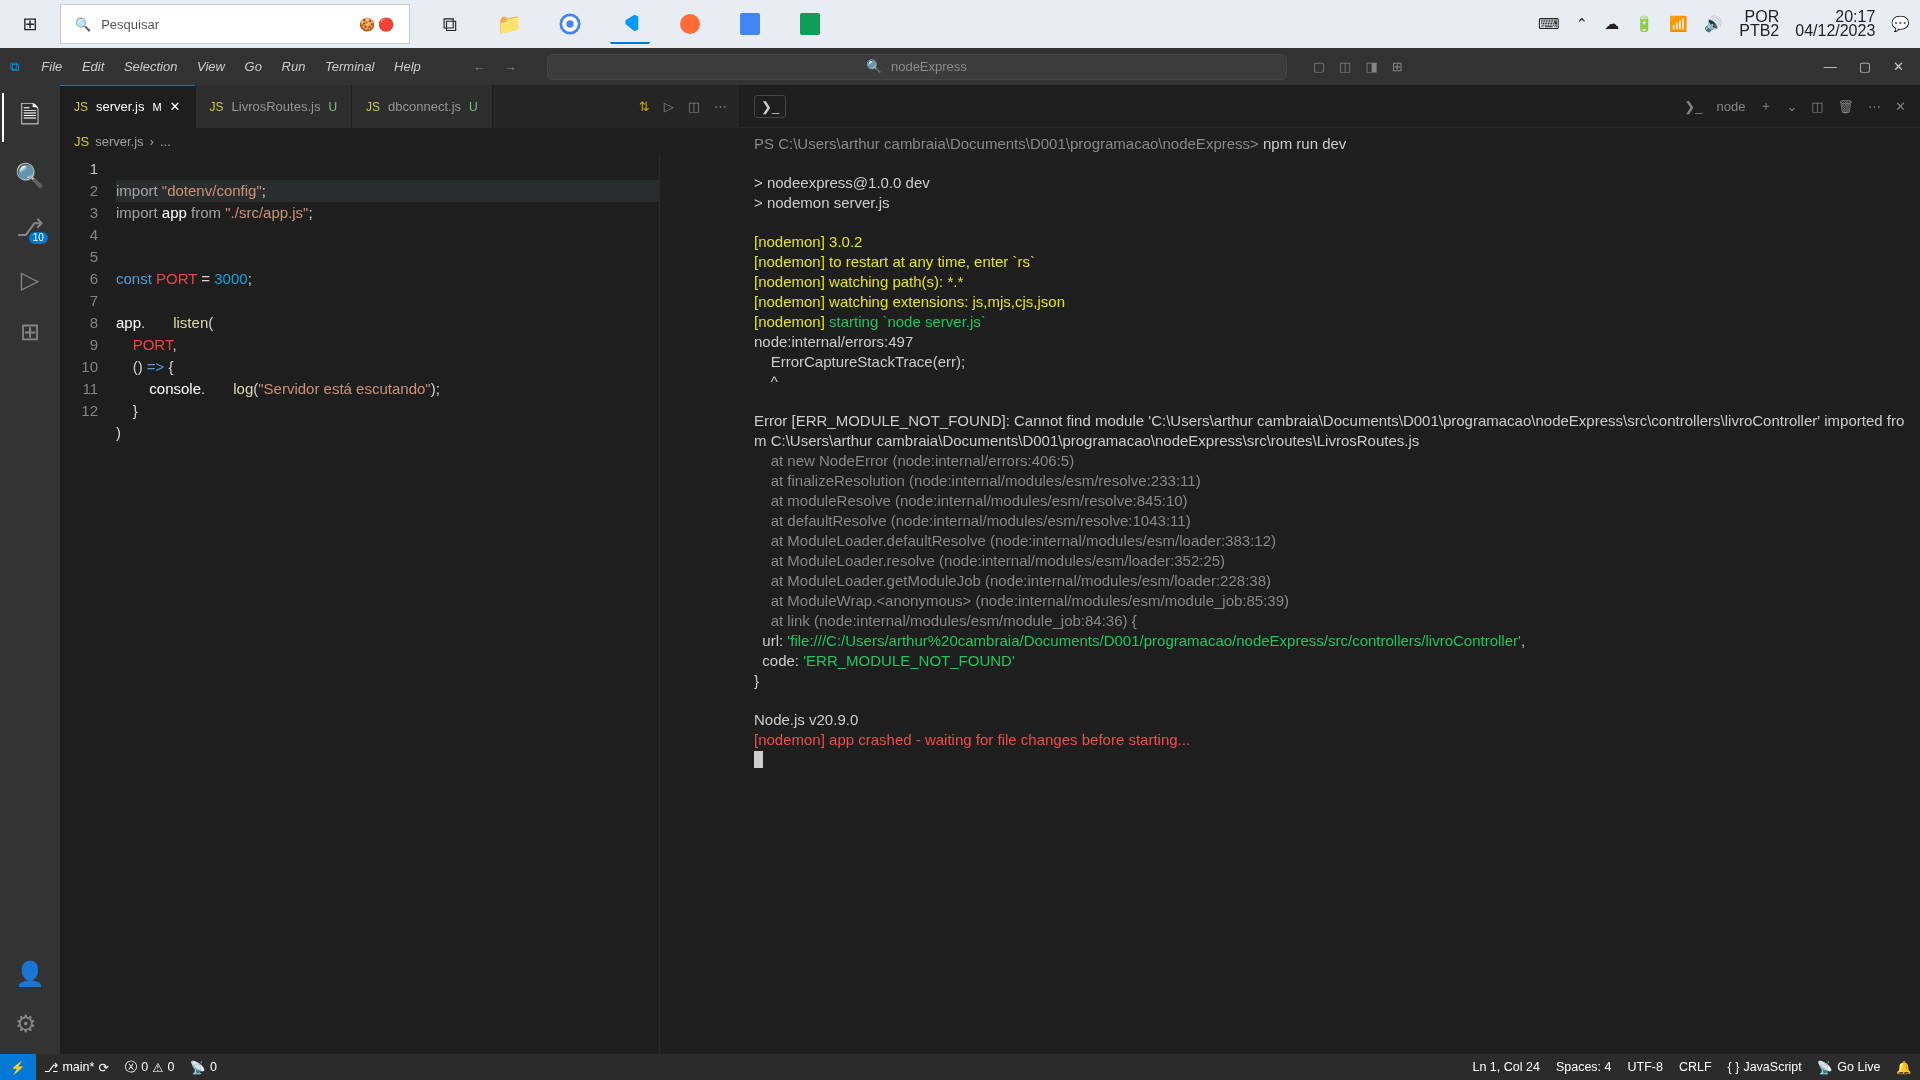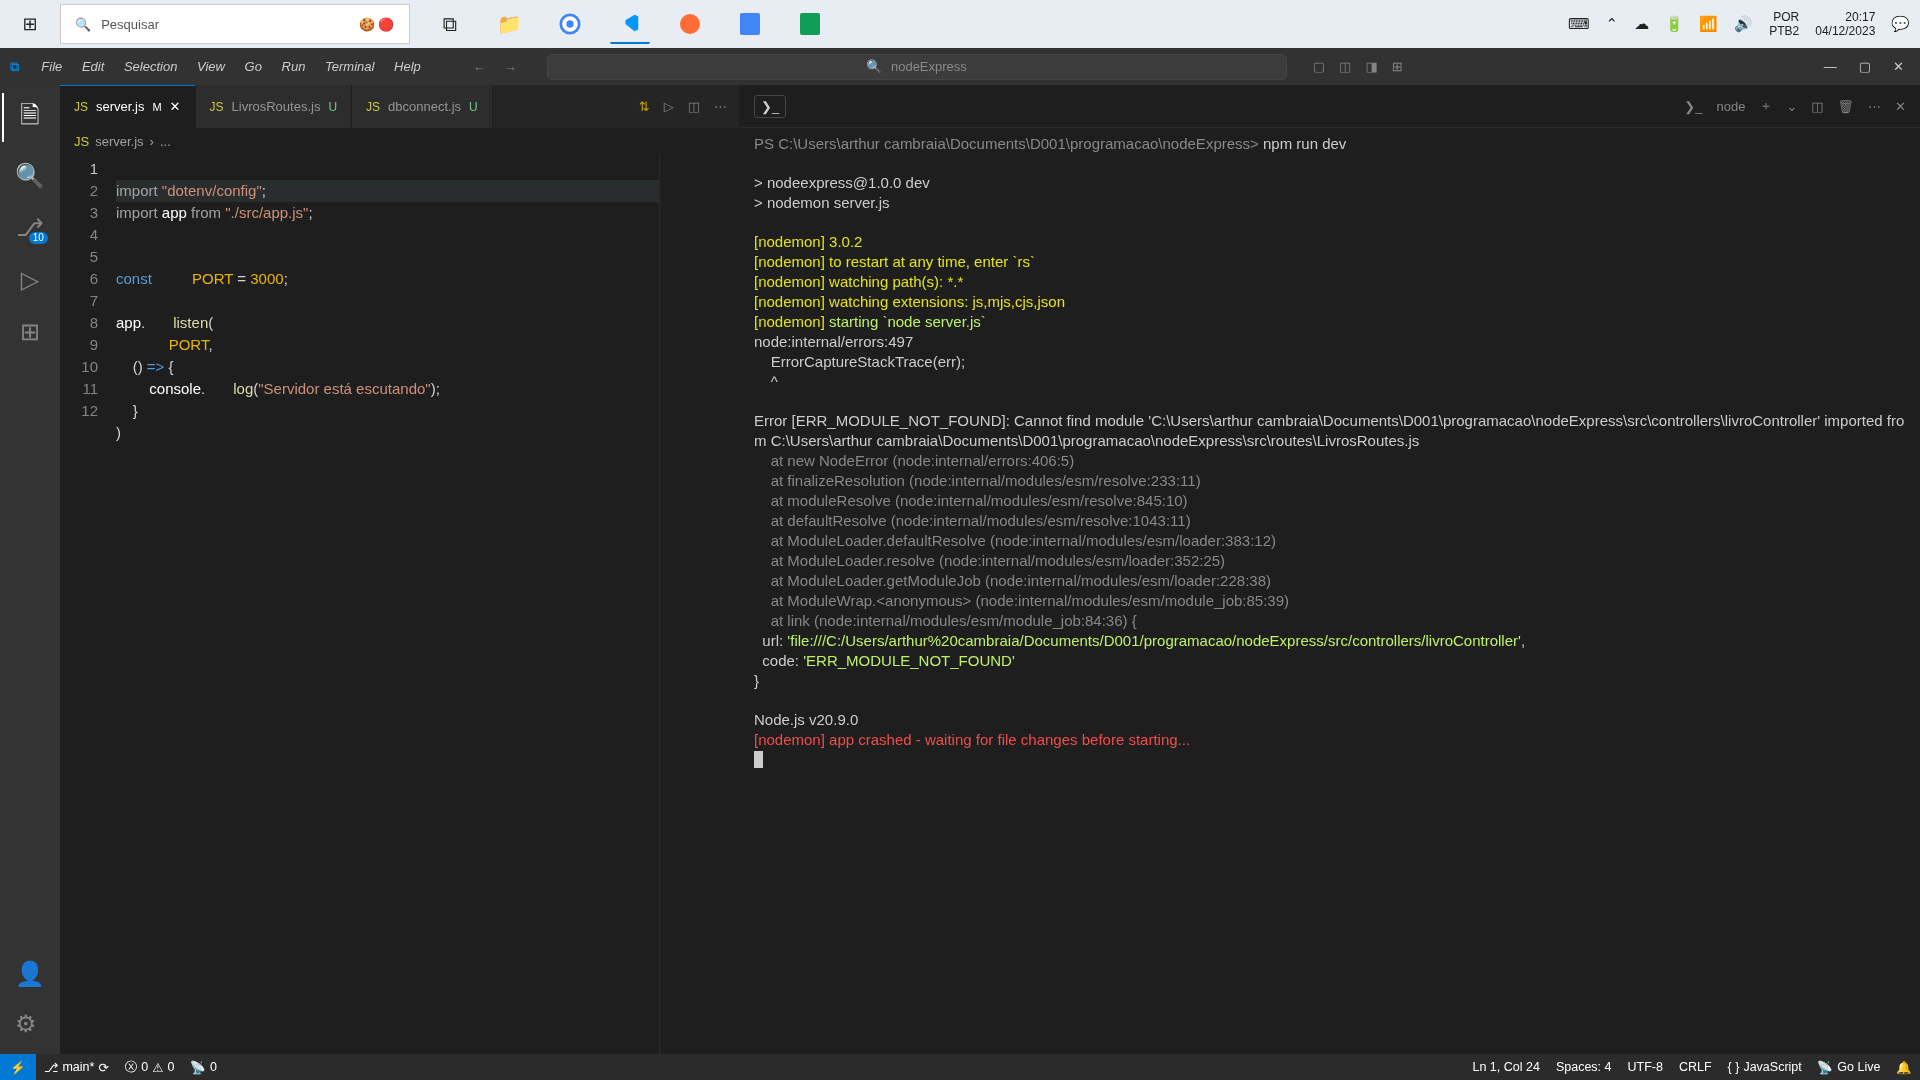--- a/index.html
+++ b/index.html
@@ -3,21 +3,21 @@
 <meta charset="utf-8">
 <style>
 * { margin:0; padding:0; box-sizing:border-box; font-family:"Segoe UI",sans-serif; }
 body { width:1920px; height:1080px; background:#1e1e1e; color:#ccc; overflow:hidden; font-size:13px; transform-origin:top left; }
 
 .taskbar { position:absolute; top:0; left:0; right:0; height:48px; background:#e8edf4; display:flex; align-items:center; color:#222; }
 .taskbar .start { width:60px; height:48px; display:flex; align-items:center; justify-content:center; font-size:18px; }
 .taskbar .search { width:350px; height:40px; background:#fff; border:1px solid #ccc; display:flex; align-items:center; padding:0 14px; gap:10px; color:#555; }
 .taskbar .tbicons { display:flex; align-items:center; gap:20px; margin-left:20px; font-size:20px; }
 .taskbar .tray { margin-left:auto; display:flex; align-items:center; gap:16px; padding-right:10px; font-size:15px; }
-.taskbar .clock { text-align:right; font-size:12px; line-height:14px; }
+.taskbar .clock { text-align:right; font-size:16px; line-height:14px; }
 .tb-app { width:40px; height:40px; display:flex; align-items:center; justify-content:center; border-radius:2px; }
 
 .vscode { position:absolute; top:48px; left:0; right:0; bottom:0; background:#1e1e1e; display:flex; flex-direction:column; }
 .titlebar { height:37px; background:#323233; display:flex; align-items:center; padding-left:10px; gap:6px; color:#ccc; font-size:13px; }
 .titlebar .logo { color:#0098ff; margin-right:8px;}
 .titlebar .menu span { padding:4px 8px; cursor:default;font-style:italic; }
 .titlebar .nav { margin-left:38px; display:flex; gap:18px; color:#858585;}
 .titlebar .cmd { flex:0 0 740px; margin-left:24px; height:26px; background:#3c3c3c; border:1px solid #454545; border-radius:5px; display:flex; align-items:center; justify-content:center; gap:8px; color:#8a8a8a;}
 .titlebar .winbtns { margin-left:auto; display:flex; gap:22px; padding-right:16px; color:#ccc;}
 .layout-icons { display:flex; gap:14px; margin-left:20px; color:#858585;}
@@ -38,27 +38,27 @@
 .tab .mod { color:#fff; font-size:11px;}
 .tab .u { color:#73c991; font-size:12px;}
 .tabs .tabactions { margin-left:auto; display:flex; align-items:center; gap:14px; padding-right:12px; color:#858585;}
 .breadcrumb { height:26px; background:#1e1e1e; display:flex; align-items:center; padding-left:14px; gap:6px; color:#a0a0a0; font-size:13px;}
 .editor { flex:1; display:flex; background:#1e1e1e; font-family:Consolas,monospace; font-size:15px; line-height:22px; position:relative;}
 .gutter { width:56px; text-align:right; color:#858585; padding-right:18px; padding-top:4px; user-select:none;}
 .code { flex:1; padding-top:4px; white-space:pre; }
 .code .hl { background:#2a2d2e; display:block; }
 .minimap { width:80px; background:#1e1e1e; border-left:1px solid #2a2a2a;}
 .c-k { color:#a3a3a3;} .c-s { color:#ce9178;} .c-v { color:#ffffff;} .c-f { color:#dcdcaa;margin-left:28px;}
-.c-n { color:#eab308;} .c-p { color:#d4d4d4;} .c-b { color:#569cd6;} .c-c { color:#eab308;margin-left:36px;}
+.c-n { color:#0ea5e9;} .c-p { color:#d4d4d4;} .c-b { color:#569cd6;} .c-c { color:#ef4444;}
 .termcol { flex:1; display:flex; flex-direction:column; background:#1e1e1e; min-width:0;}
 .termhdr { height:43px; background:#1e1e1e; display:flex; align-items:center; padding:0 14px; color:#858585; border-bottom:1px solid #2a2a2a;}
 .termhdr .ticon { color:#ccc; border:1px solid #454545; padding:3px 6px; border-radius:3px;}
 .termhdr .r { margin-left:auto; display:flex; gap:14px; align-items:center;}
 .termbody { flex:1; padding:6px 14px; font-family:Consolas,monospace; font-size:15px; line-height:19px; color:#ccc; overflow:hidden; white-space:pre-wrap; word-break:break-all;}
-.t-y { color:#e5e510;} .t-g { color:#bef264;} .t-r { color:#f14c4c;} .t-gr{ color:#888;}
+.t-y { color:#e5e510;} .t-g { color:#22c55e;} .t-r { color:#f14c4c;} .t-gr{ color:#888;}
 .cursor { display:inline-block; width:9px; height:17px; background:#ccc; vertical-align:middle;}
 .status { height:26px; background:#007acc; display:flex; align-items:center; color:#fff; font-size:12.5px;}
 .status .remote { background:#16825d; width:36px; height:26px; display:flex; align-items:center; justify-content:center;}
 .status .sitem { padding:0 8px; display:flex; align-items:center; gap:4px;}
 .status .r { margin-left:auto; display:flex;text-align:center;}
 .status { background:#2b2b2b;}
 .status .remote { background:#0078d4;}
 </style>
 </head>
 <body>

